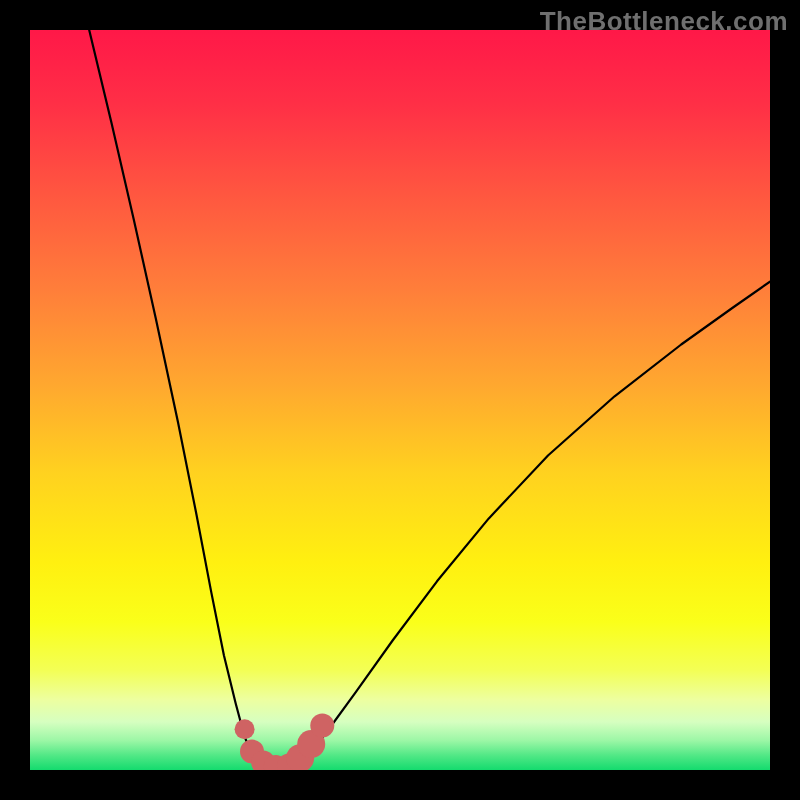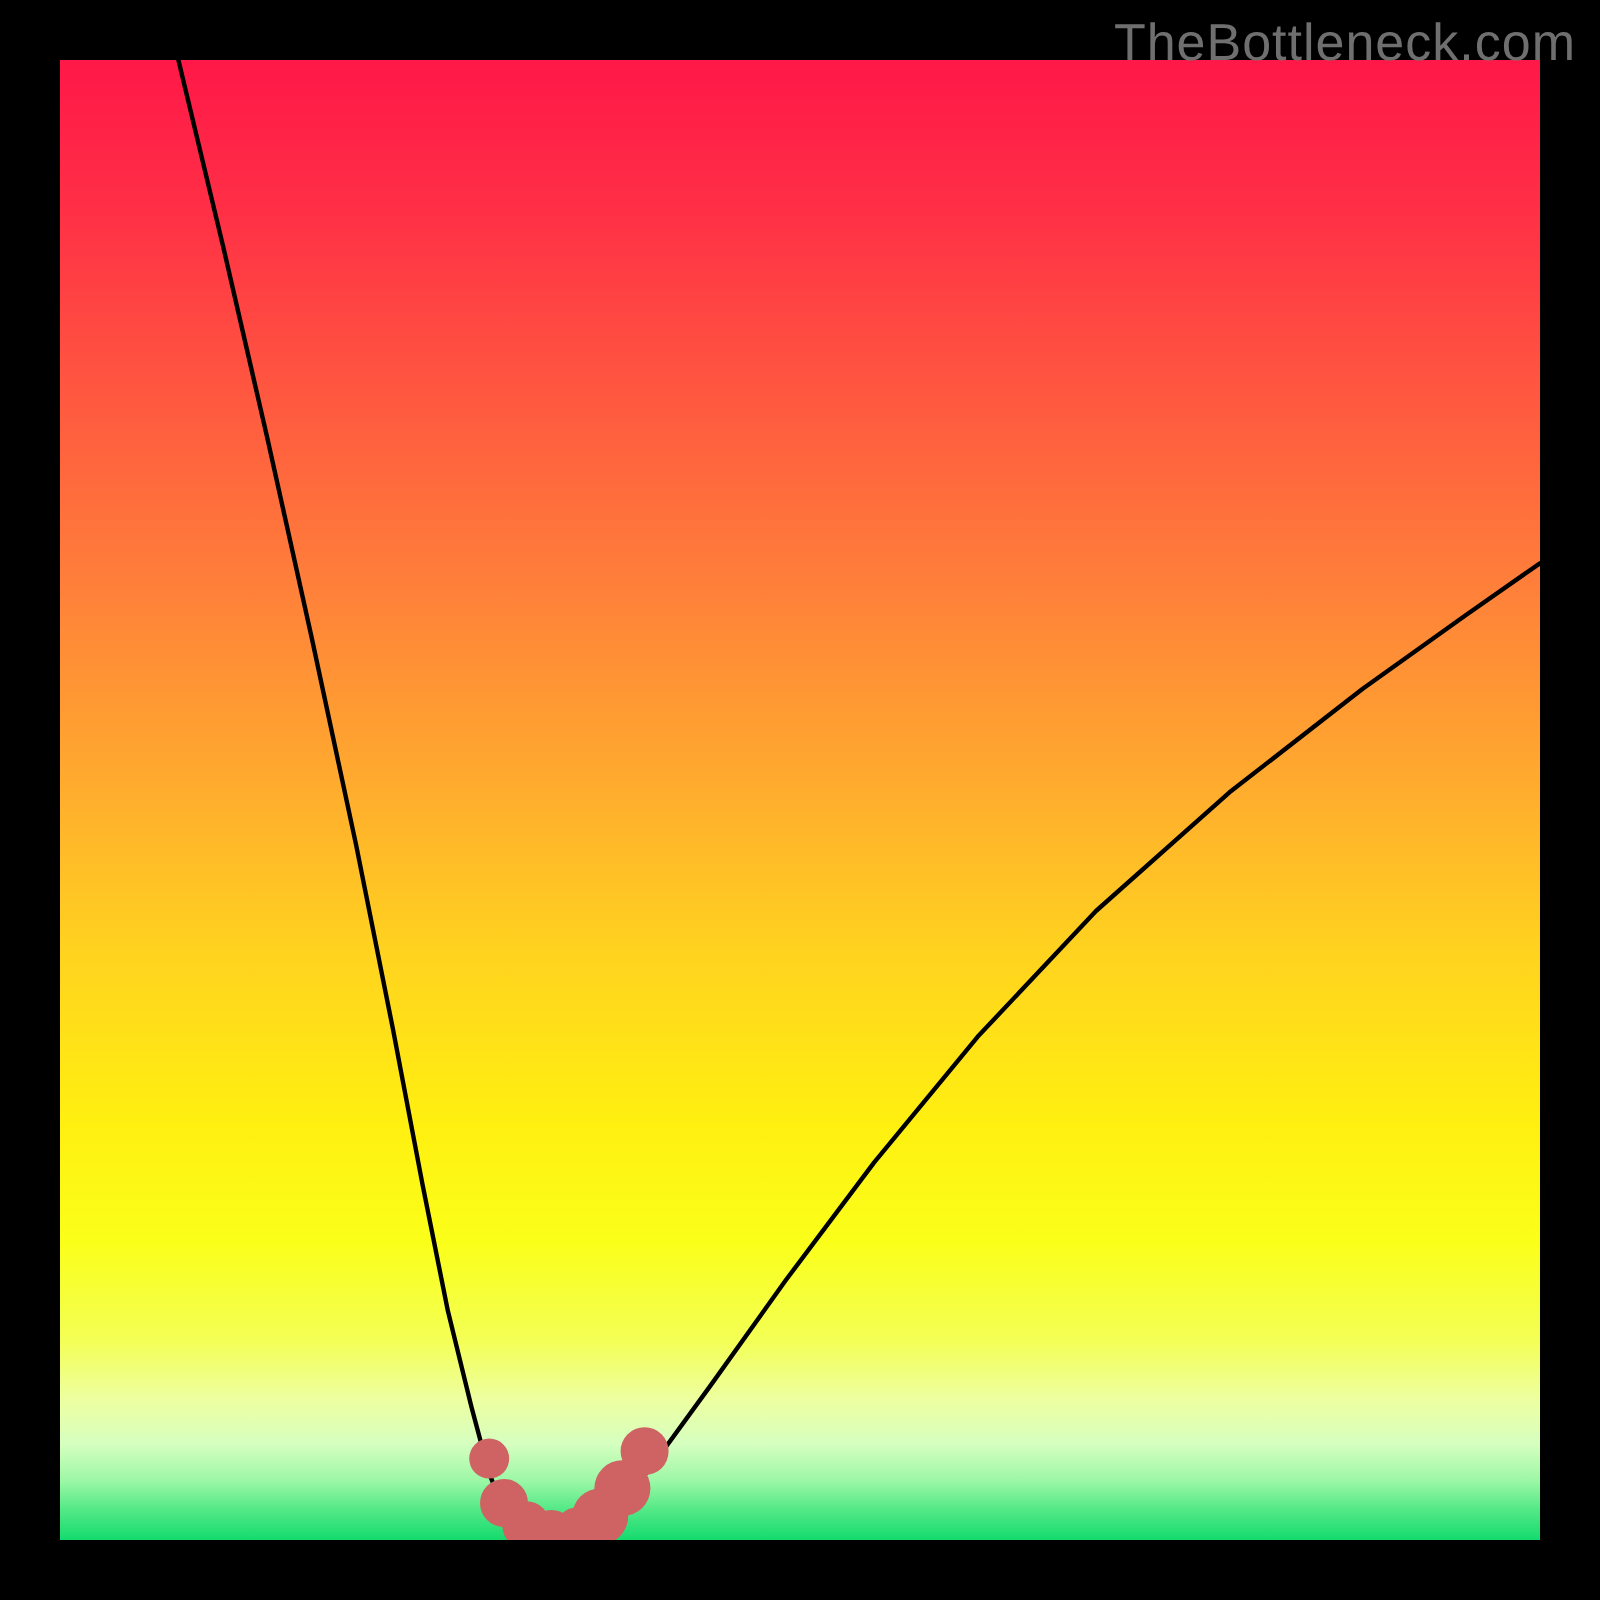--- a/index.html
+++ b/index.html
@@ -33,21 +33,21 @@
     top: 0;
     width: 100%;
     height: 100%;
   }
   .watermark {
     position: absolute;
     top: 6px;
     right: 12px;
     color: #6f6f6f;
     font-size: 26px;
-    font-weight: 400;
+    font-weight: 700;
     letter-spacing: 0.5px;
     z-index: 100;
   }
   svg {
     position: absolute;
     left: 0;
     top: 0;
   }
 </style>
 </head>

